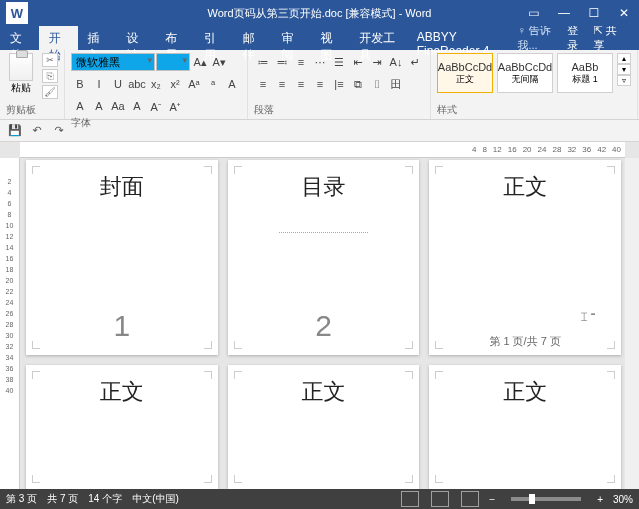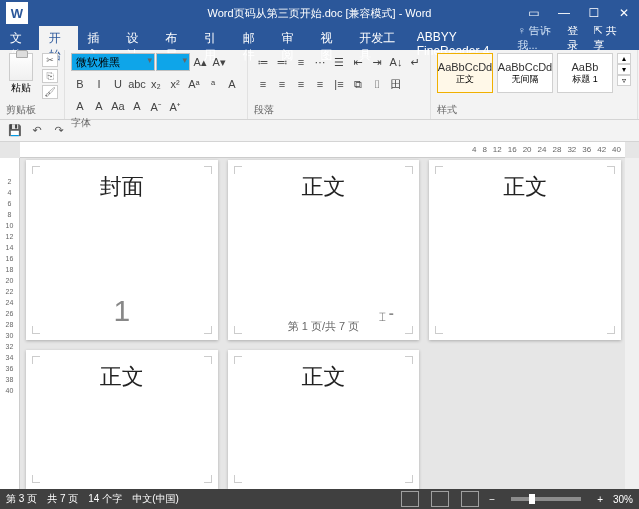--- a/index.html
+++ b/index.html
@@ -258,20 +258,29 @@
         <div class="corner bl"></div>
         <div class="corner br"></div>
         <div class="hd">封面</div>
         <div class="num">1</div>
       </div>
       <div class="page">
         <div class="corner tl"></div>
         <div class="corner tr"></div>
         <div class="corner bl"></div>
         <div class="corner br"></div>
+        <div class="hd">目录</div>
+        <div class="toc"></div>
+        <div class="num">2</div>
+      </div>
+      <div class="page">
+        <div class="corner tl"></div>
+        <div class="corner tr"></div>
+        <div class="corner bl"></div>
+        <div class="corner br"></div>
         <div class="hd">正文</div>
         <div class="foot">第 1 页/共 7 页</div>
         <span class="cursor-i">⌶ ⁼</span>
       </div>
       <div class="page">
         <div class="corner tl"></div>
         <div class="corner tr"></div>
         <div class="corner bl"></div>
         <div class="corner br"></div>
         <div class="hd">正文</div>

